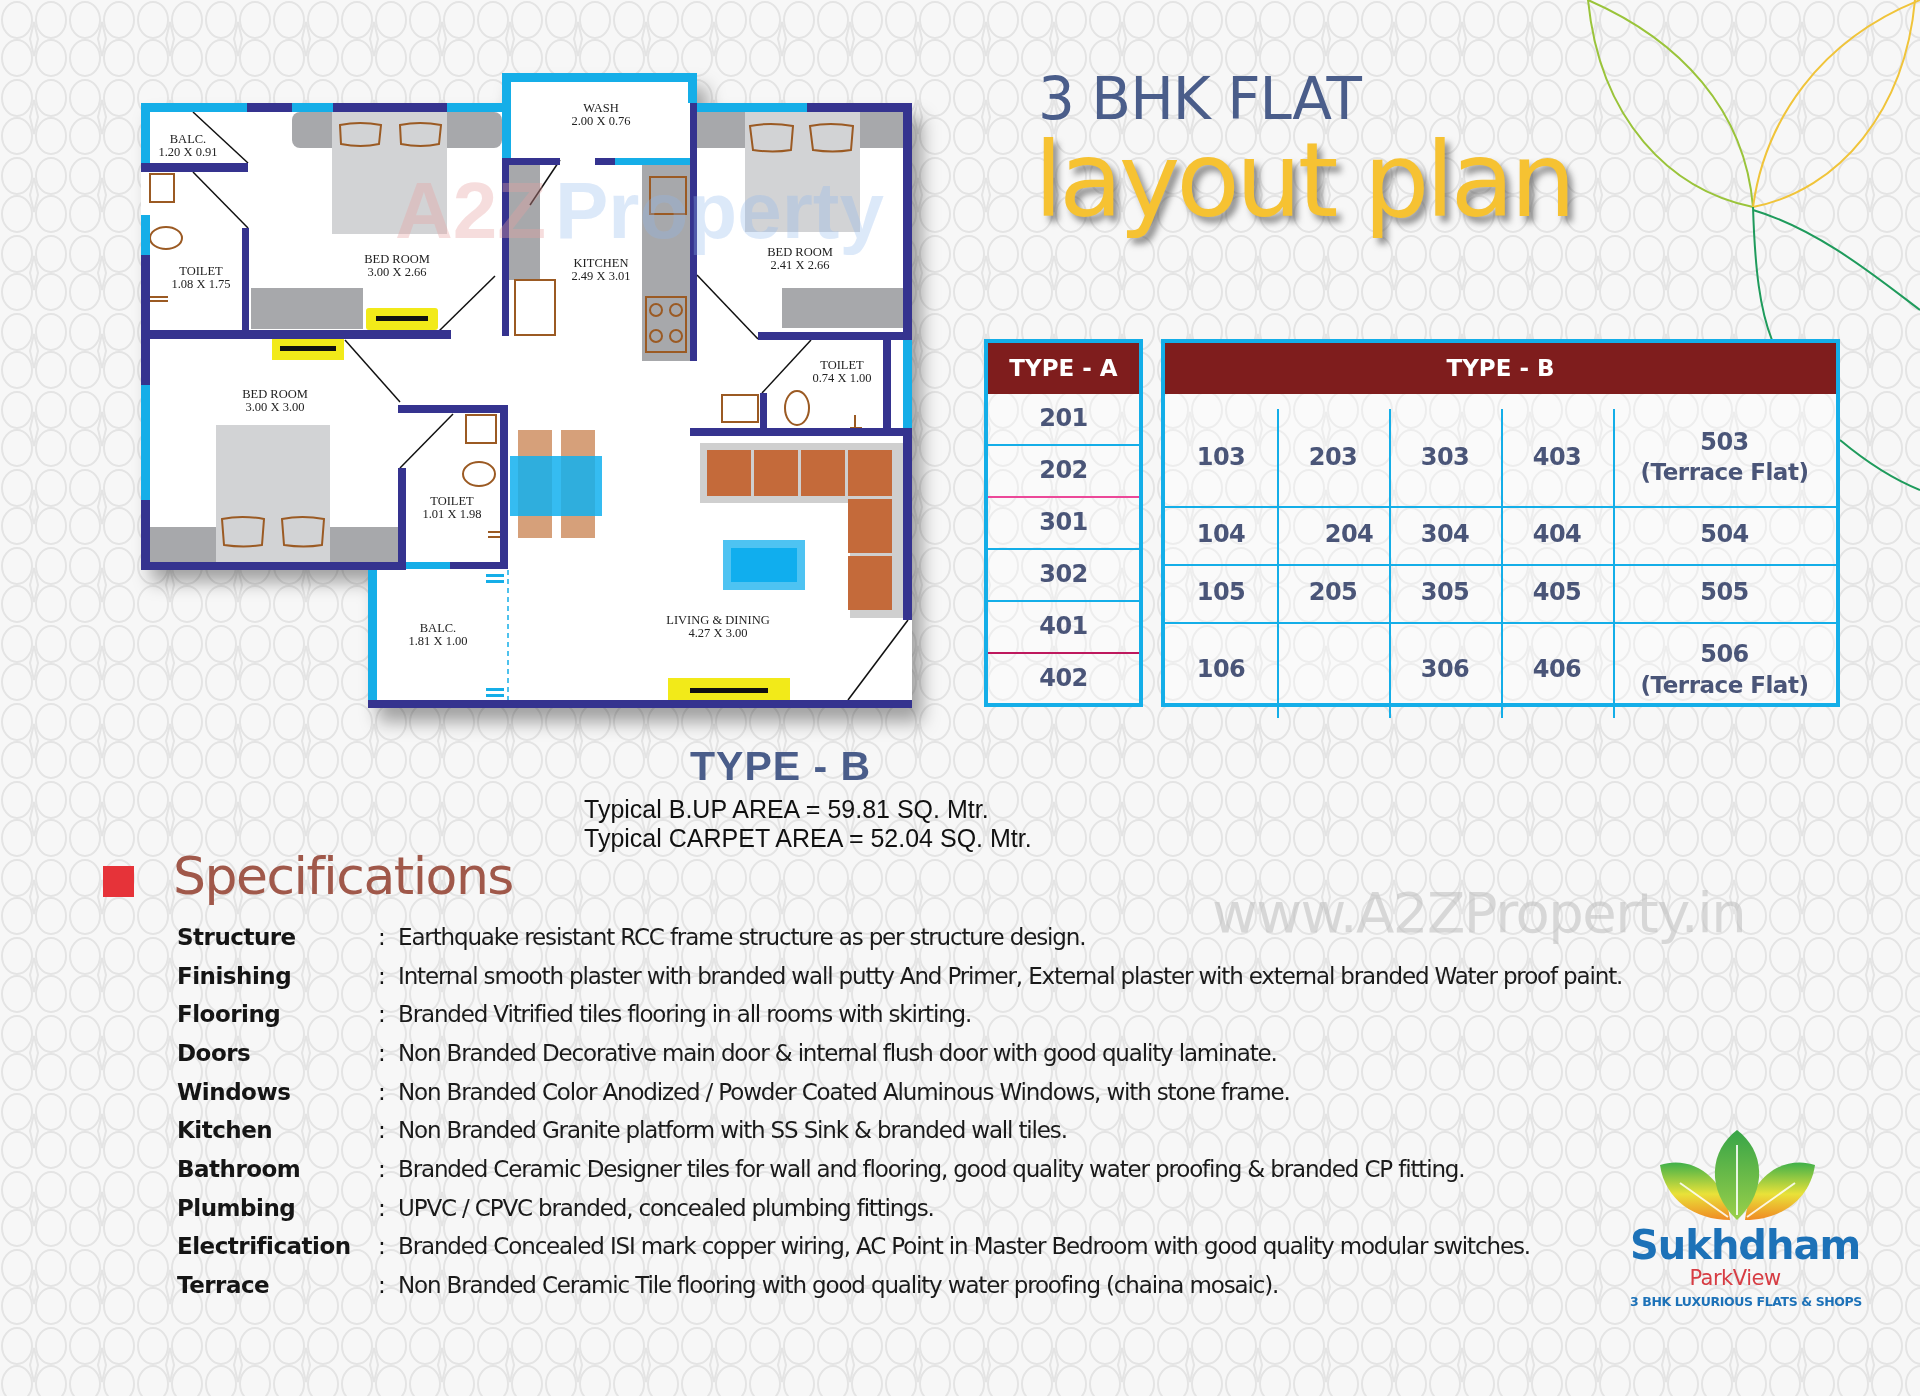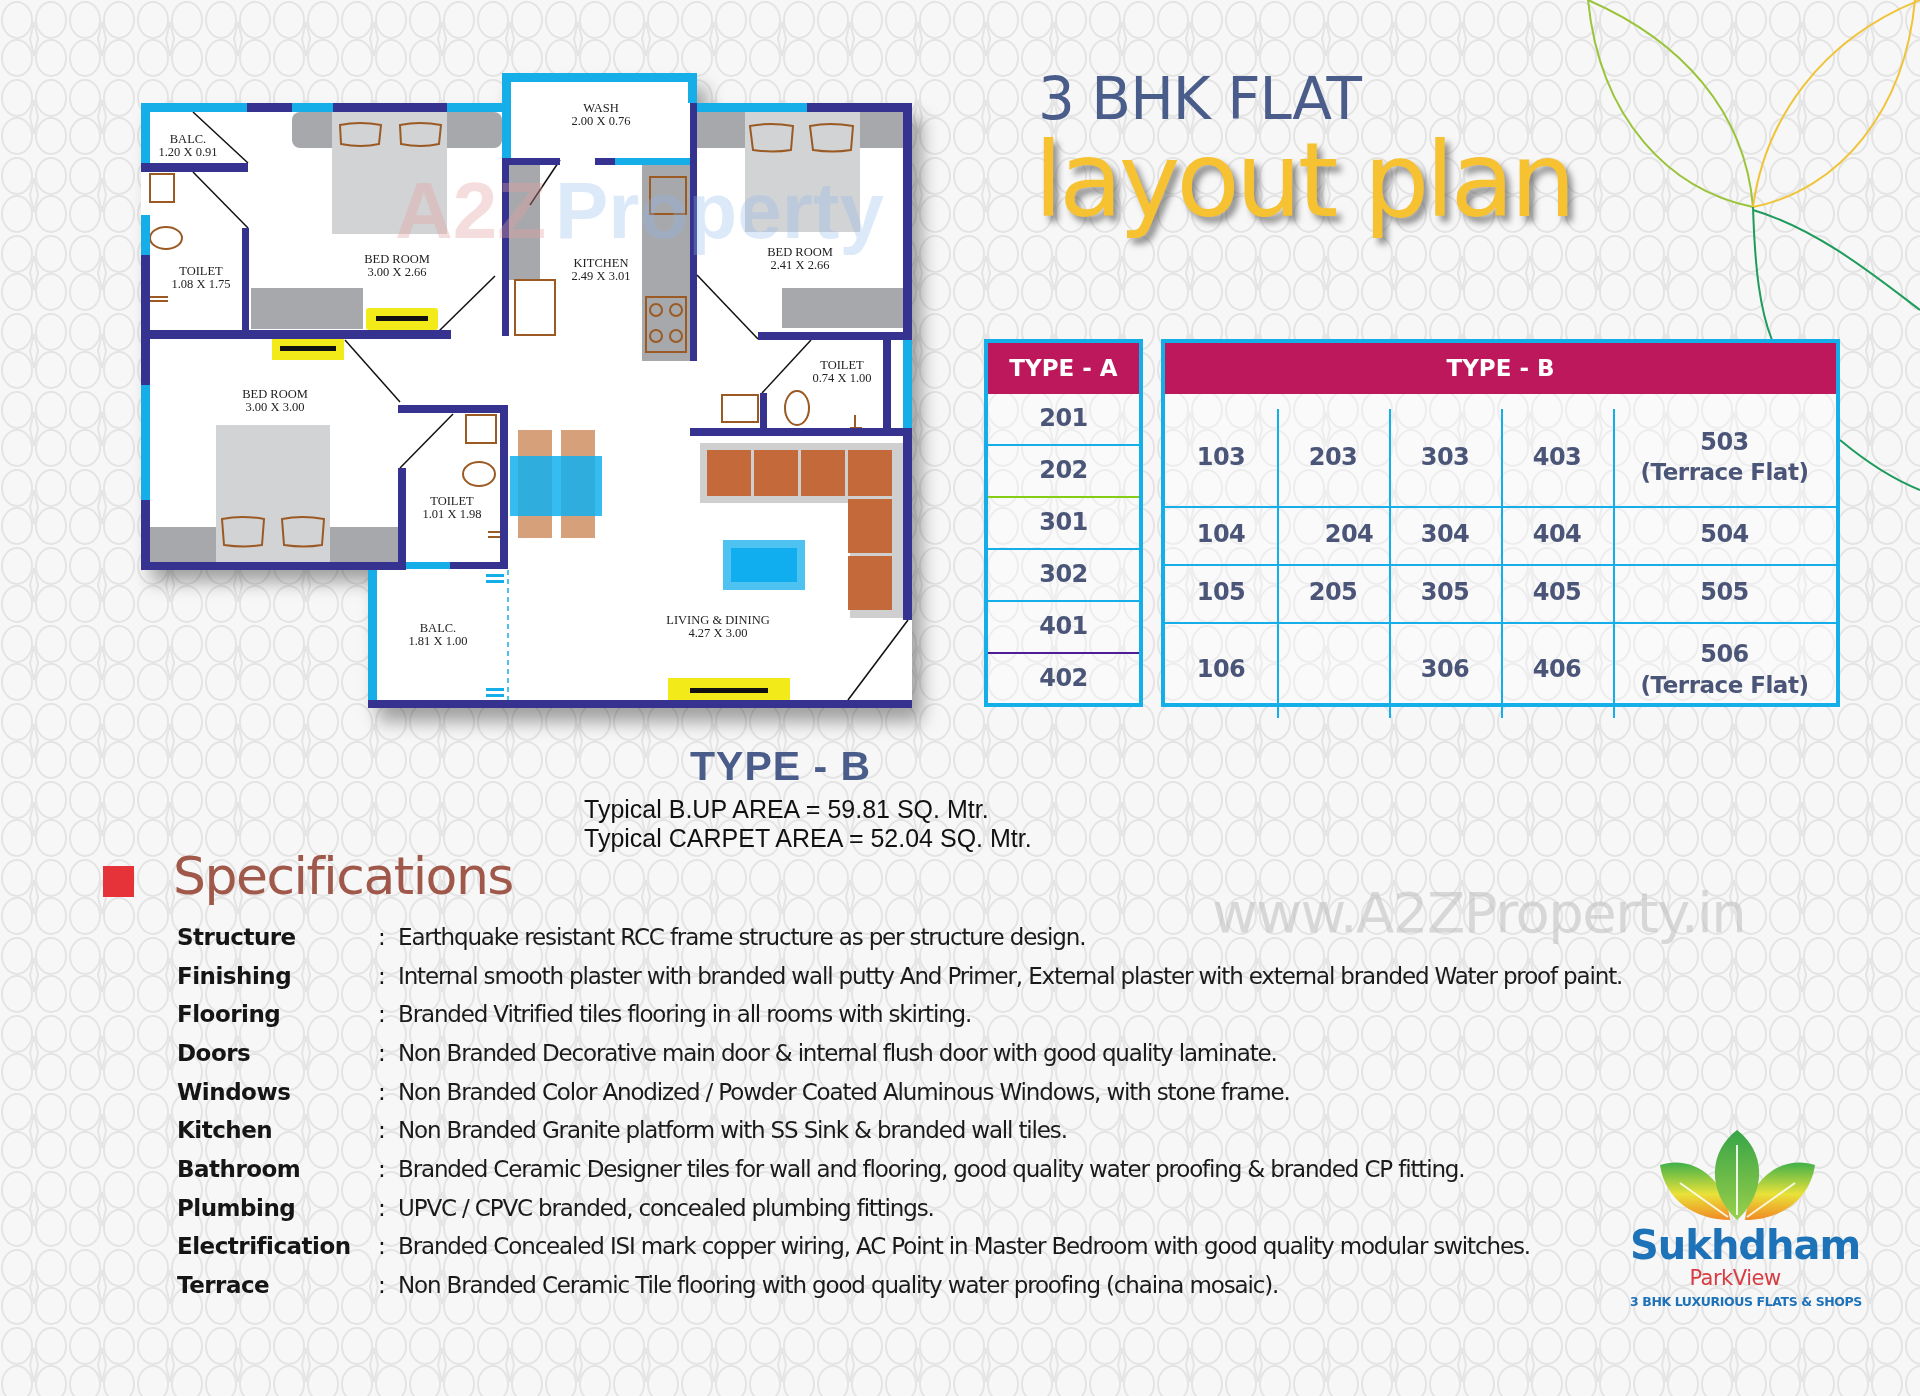--- a/index.html
+++ b/index.html
@@ -20,21 +20,21 @@
   .title-line2 {
     position:absolute; left:1034px; top:128px;
     font-family:"DejaVu Sans", sans-serif; font-size:104px; color:#f6c232;
     letter-spacing:-4px; line-height:1; white-space:nowrap; z-index:3;
     text-shadow:5px 6px 6px rgba(60,60,60,0.55);
   }
 
   
   .unit-table { position:absolute; z-index:3; border:4px solid #14aee8; background:rgba(255,255,255,0.35); box-sizing:border-box; }
   .unit-table .hdr {
-    background:#be185d; color:#fff; font-family:"DejaVu Sans", sans-serif; font-weight:bold;
+    background:#7f1d1d; color:#fff; font-family:"DejaVu Sans", sans-serif; font-weight:bold;
     font-size:23px; text-align:center; box-sizing:border-box;
   }
   .cell {
     position:absolute; box-sizing:border-box; display:flex; flex-direction:column;
     align-items:center; justify-content:center; color:#4a5578;
     font-family:"DejaVu Sans", sans-serif; font-weight:bold; font-size:24px; line-height:1.3;
     letter-spacing:-0.5px; text-align:center;
   }
   .cell .sub { font-size:23px; }
 
@@ -278,24 +278,24 @@
   </g>
 </svg>
 
 <div class="title-line1">3 BHK FLAT</div>
 <div class="title-line2">layout plan</div>
 
 <div class="unit-table" style="left:984px;top:339px;width:159px;height:368px;">
   <div class="hdr" style="height:51px;line-height:51px;">TYPE - A</div>
   <div style="position:relative;height:309px;">
     <div class="cell" style="left:0;top:0;width:151px;height:52px;border-bottom:2px solid #14aee8;">201</div>
-    <div class="cell" style="left:0;top:52px;width:151px;height:52px;border-bottom:2px solid #84cc16;">202</div>
+    <div class="cell" style="left:0;top:52px;width:151px;height:52px;border-bottom:2px solid #ec4899;">202</div>
     <div class="cell" style="left:0;top:104px;width:151px;height:52px;border-bottom:2px solid #14aee8;">301</div>
     <div class="cell" style="left:0;top:156px;width:151px;height:52px;border-bottom:2px solid #14aee8;">302</div>
-    <div class="cell" style="left:0;top:208px;width:151px;height:52px;border-bottom:2px solid #4c1d95;">401</div>
+    <div class="cell" style="left:0;top:208px;width:151px;height:52px;border-bottom:2px solid #be185d;">401</div>
     <div class="cell" style="left:0;top:260px;width:151px;height:49px;">402</div>
   </div>
 </div>
 
 <div class="unit-table" style="left:1161px;top:339px;width:679px;height:368px;">
   <div class="hdr" style="height:51px;line-height:51px;">TYPE - B</div>
   <div style="position:relative;height:309px;margin-top:15px;">
 
     <div class="abs" style="left:112px;top:0;width:1.5px;height:309px;background:#14aee8;"></div>
     <div class="abs" style="left:224px;top:0;width:1.5px;height:309px;background:#14aee8;"></div>

